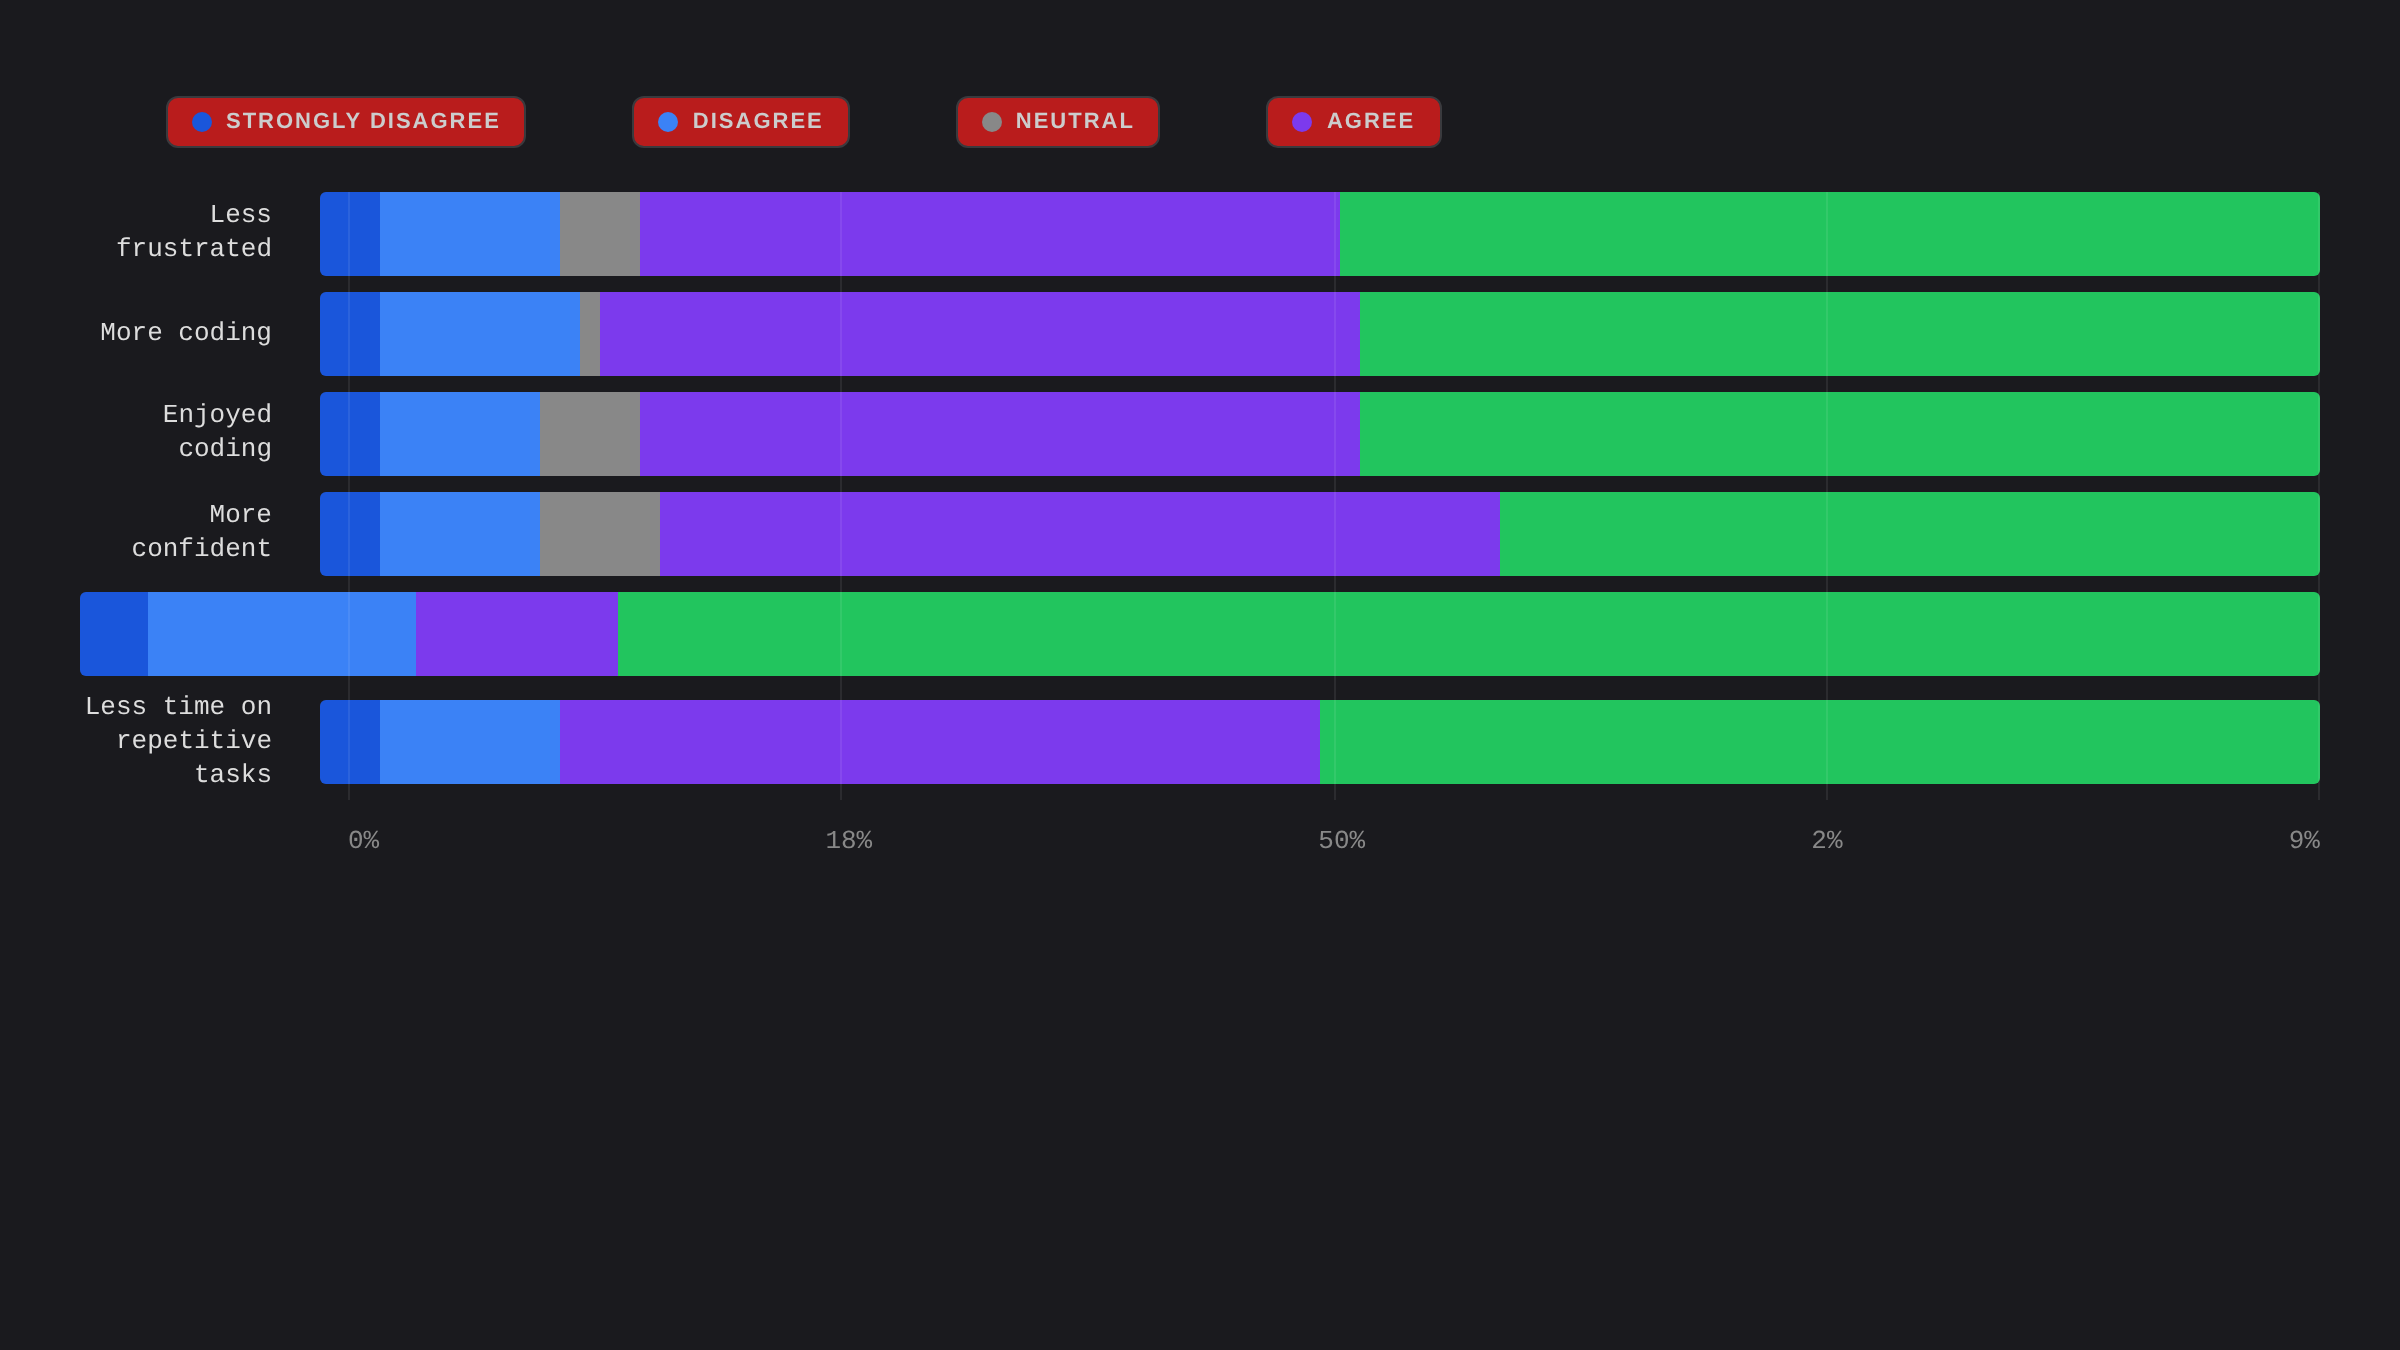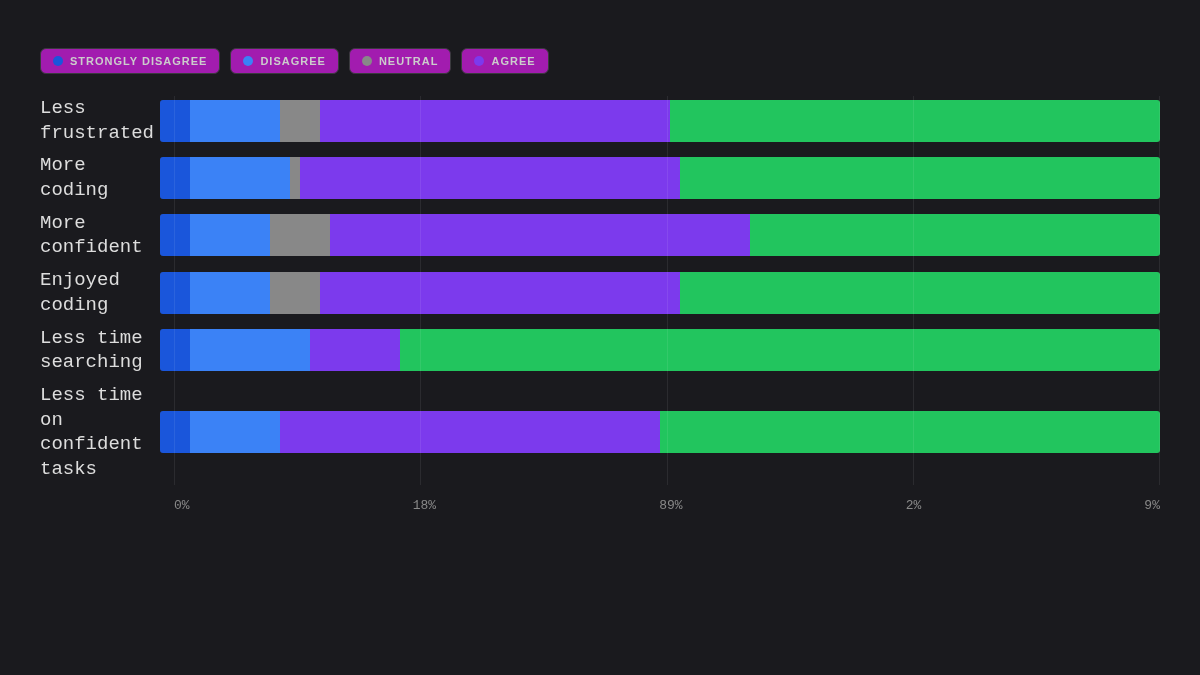--- a/index.html
+++ b/index.html
@@ -32,24 +32,25 @@
     .legend {
       display: flex;
       gap: 10px;
       margin-bottom: 22px;
       flex-wrap: wrap;
     }
     .legend-item {
       display: flex;
       align-items: center;
       gap: 7px;
-      background: #a21caf;
+      background: #b91c1c;
       border: 1px solid #3a3a3e;
       border-radius: 6px;
       padding: 6px 12px;
+      margin-left: 43px;
     }
     .legend-dot {
       width: 10px;
       height: 10px;
       border-radius: 50%;
       flex-shrink: 0;
     }
     .legend-label {
       font-size: 11px;
       font-weight: 600;
@@ -63,22 +64,23 @@
       gap: 0;
     }
     .chart-row {
       display: flex;
       align-items: center;
       margin-bottom: 8px;
     }
     .row-label {
       width: 120px;
       min-width: 120px;
-      padding-right: 8px;
-      font-size: 19px;
+      text-align: right;
+      padding-right: 24px;
+      font-size: 13px;
       color: #dddddd;
       font-family: 'Courier New', monospace;
       line-height: 1.3;
     }
     .bar-container {
       flex: 1;
       height: 42px;
       display: flex;
       border-radius: 3px;
       overflow: hidden;
@@ -170,63 +172,61 @@
           <div class="row-label" style="white-space: pre-line;">More coding</div>
           <div class="bar-container">
             <div class="bar-segment" style="width: 3%; background-color: rgb(26, 86, 219);"></div>
             <div class="bar-segment" style="width: 10%; background-color: rgb(59, 130, 246);"></div>
             <div class="bar-segment" style="width: 1%; background-color: rgb(136, 136, 136);"></div>
             <div class="bar-segment" style="width: 38%; background-color: rgb(124, 58, 237);"></div>
             <div class="bar-segment" style="width: 48%; background-color: rgb(34, 197, 94);"></div>
           </div>
         </div>
         <div class="chart-row">
+          <div class="row-label" style="white-space: pre-line;">Enjoyed coding</div>
+          <div class="bar-container">
+            <div class="bar-segment" style="width: 3%; background-color: rgb(26, 86, 219);"></div>
+            <div class="bar-segment" style="width: 8%; background-color: rgb(59, 130, 246);"></div>
+            <div class="bar-segment" style="width: 5%; background-color: rgb(136, 136, 136);"></div>
+            <div class="bar-segment" style="width: 36%; background-color: rgb(124, 58, 237);"></div>
+            <div class="bar-segment" style="width: 48%; background-color: rgb(34, 197, 94);"></div>
+          </div>
+        </div>
+        <div class="chart-row">
           <div class="row-label" style="white-space: pre-line;">More confident</div>
           <div class="bar-container">
             <div class="bar-segment" style="width: 3%; background-color: rgb(26, 86, 219);"></div>
             <div class="bar-segment" style="width: 8%; background-color: rgb(59, 130, 246);"></div>
             <div class="bar-segment" style="width: 6%; background-color: rgb(136, 136, 136);"></div>
             <div class="bar-segment" style="width: 42%; background-color: rgb(124, 58, 237);"></div>
             <div class="bar-segment" style="width: 41%; background-color: rgb(34, 197, 94);"></div>
           </div>
         </div>
         <div class="chart-row">
-          <div class="row-label" style="white-space: pre-line;">Enjoyed coding</div>
-          <div class="bar-container">
-            <div class="bar-segment" style="width: 3%; background-color: rgb(26, 86, 219);"></div>
-            <div class="bar-segment" style="width: 8%; background-color: rgb(59, 130, 246);"></div>
-            <div class="bar-segment" style="width: 5%; background-color: rgb(136, 136, 136);"></div>
-            <div class="bar-segment" style="width: 36%; background-color: rgb(124, 58, 237);"></div>
-            <div class="bar-segment" style="width: 48%; background-color: rgb(34, 197, 94);"></div>
-          </div>
-        </div>
-        <div class="chart-row">
-          <div class="row-label" style="white-space: pre-line;">Less time
-searching</div>
           <div class="bar-container">
             <div class="bar-segment" style="width: 3%; background-color: rgb(26, 86, 219);"></div>
             <div class="bar-segment" style="width: 12%; background-color: rgb(59, 130, 246);"></div>
             <div class="bar-segment" style="width: 9%; background-color: rgb(124, 58, 237);"></div>
             <div class="bar-segment" style="width: 76%; background-color: rgb(34, 197, 94);"></div>
           </div>
         </div>
         <div class="chart-row">
           <div class="row-label" style="white-space: pre-line;">Less time on
-confident tasks</div>
+repetitive tasks</div>
           <div class="bar-container">
             <div class="bar-segment" style="width: 3%; background-color: rgb(26, 86, 219);"></div>
             <div class="bar-segment" style="width: 9%; background-color: rgb(59, 130, 246);"></div>
             <div class="bar-segment" style="width: 38%; background-color: rgb(124, 58, 237);"></div>
             <div class="bar-segment" style="width: 50%; background-color: rgb(34, 197, 94);"></div>
           </div>
         </div>
       </div>
     <div class="x-axis">
       <div class="x-axis-labels" id="x-axis-labels">
       <span class="x-label">0%</span>
           <span class="x-label">18%</span>
-          <span class="x-label">89%</span>
+          <span class="x-label">50%</span>
           <span class="x-label">2%</span>
           <span class="x-label">9%</span>
         </div>
     </div>
   </div>
 </div>
 
 </body></html>

